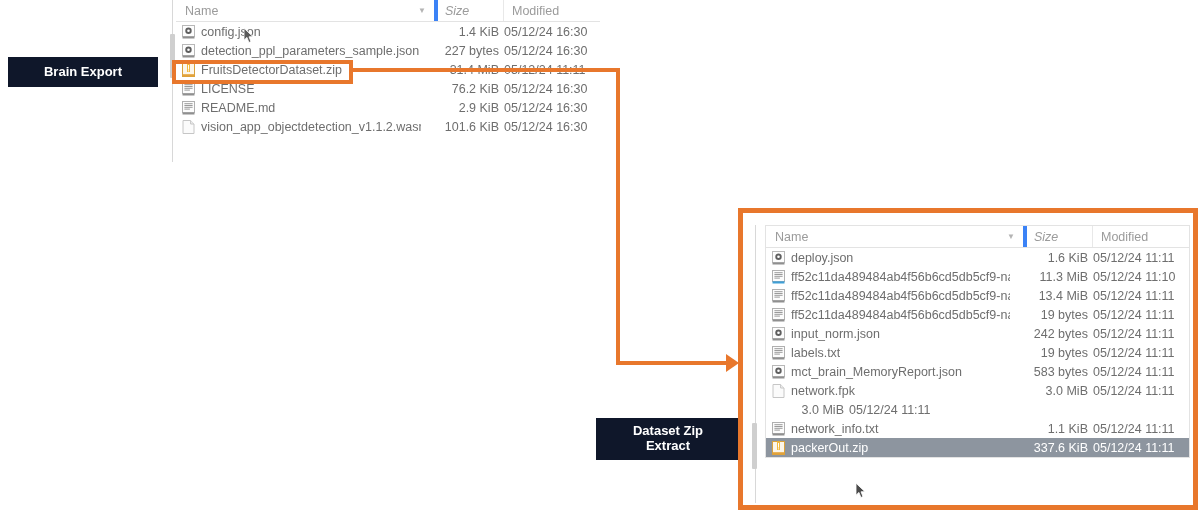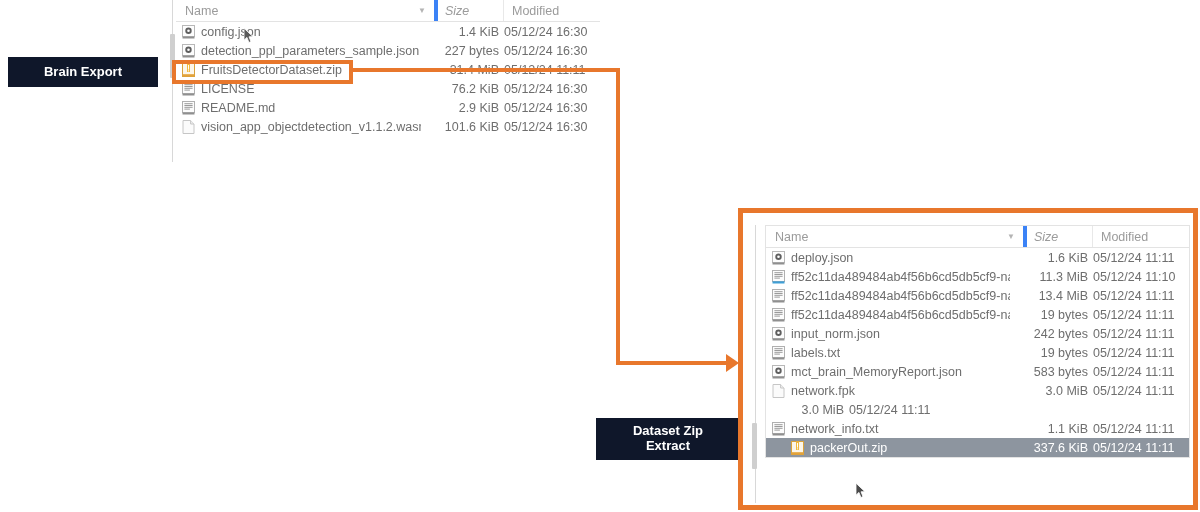--- a/index.html
+++ b/index.html
@@ -70,21 +70,20 @@
     display: flex;
     align-items: center;
     height: 19px;
     font-size: 12.5px;
     color: #6e6e6e;
     white-space: nowrap;
   }
   .fp-row.selected {
     background: #8d959f;
     color: #ffffff;
-    padding-left: 19px;
   }
   .fp-name {
     flex: 1 1 auto;
     display: flex;
     align-items: center;
     overflow: hidden;
     padding-left: 6px;
   }
   .fp-name-text {
     overflow: hidden;

